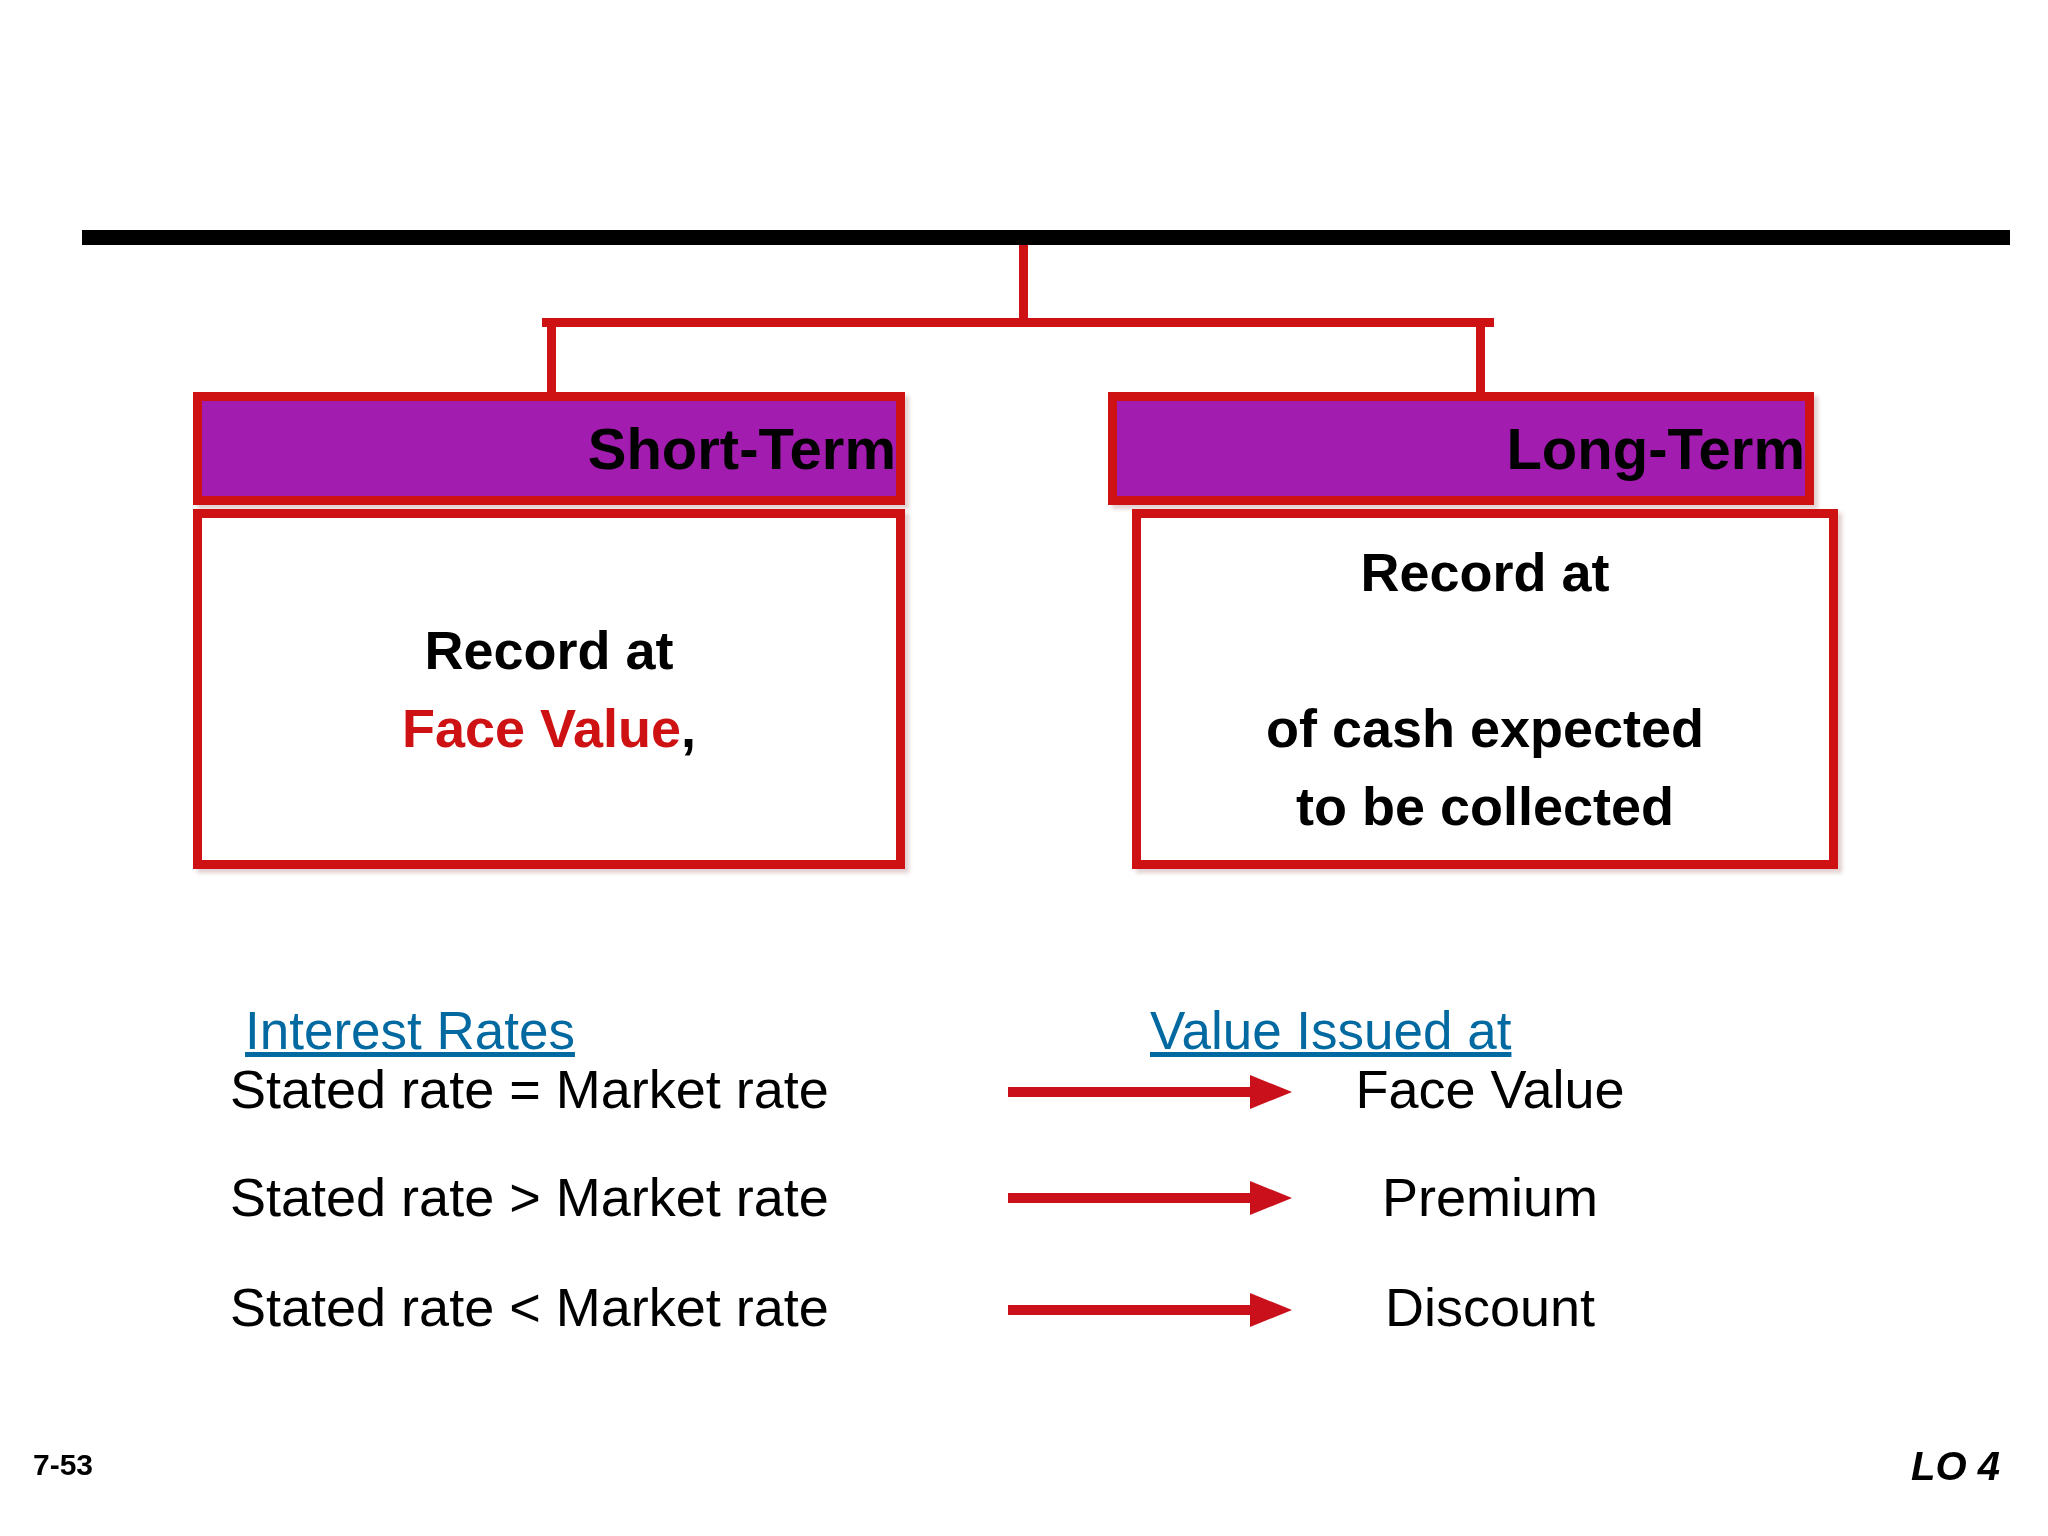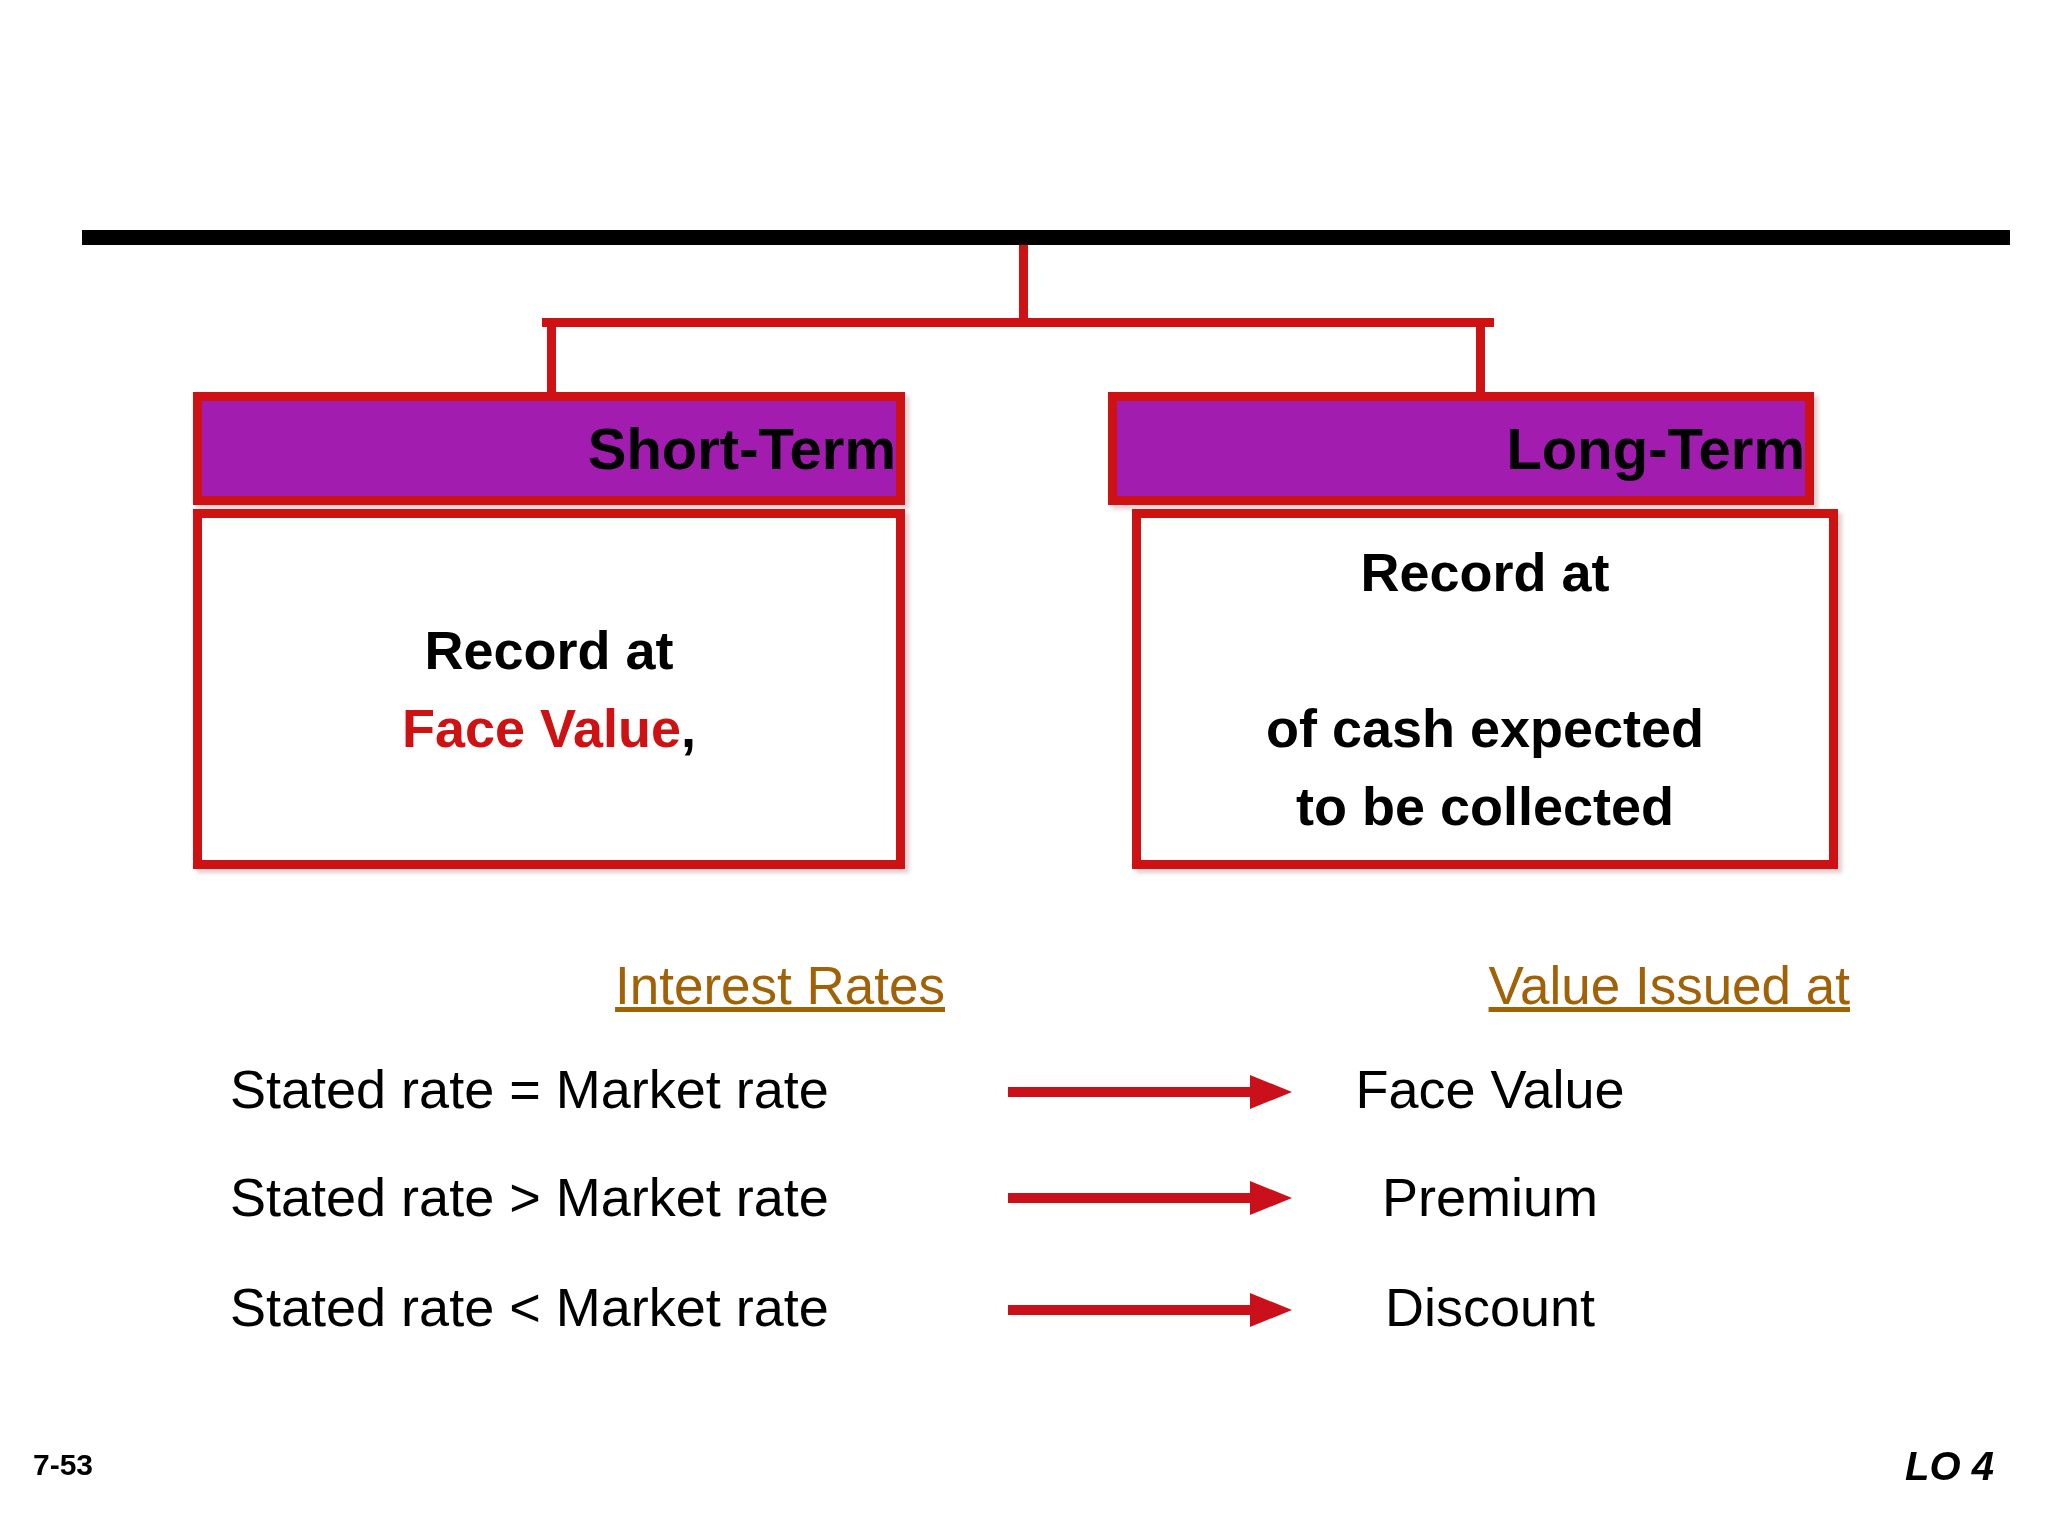--- a/index.html
+++ b/index.html
@@ -56,25 +56,25 @@
     box-shadow: 4px 4px 4px rgba(190,150,150,0.45);
   }
   .hdrL  { left: 193px;  top: 392px; width: 712px; height: 113px; }
   .bodyL { left: 193px;  top: 509px; width: 712px; height: 360px; }
   .hdrR  { left: 1108px; top: 392px; width: 706px; height: 113px; }
   .bodyR { left: 1132px; top: 509px; width: 706px; height: 360px; }
   .red-text { color: #CE1113; }
 
   
   .col-header {
-    top: 955px; width: 700px;
-    text-align: right;
+    top: 1000px; width: 700px;
+    text-align: left;
     font-size: 53px;
     text-decoration: underline;
-    color: #a16207;
+    color: #0369a1;
   }
   .col-header.left  { left: 245px;  }
   .col-header.right { left: 1150px; }
 
   .cond {
     width: 720px; left: 230px;
     font-size: 54px; color: #000000;
   }
   .result {
     width: 700px; left: 1140px;
@@ -100,21 +100,21 @@
     border-top: 17px solid transparent;
     border-bottom: 17px solid transparent;
   }
 
   
   .page-num {
     left: 33px; top: 1448px;
     font-size: 30px; font-weight: bold; color: #000000;
   }
   .lo-tag {
-    right: 54px; top: 1444px;
+    right: 48px; top: 1444px;
     font-size: 40px; font-weight: bold; font-style: italic; color: #000000;
   }
 </style>
 </head>
 <body>
 
 <div class="slide">
 
   <div class="abs title-rule"></div>
 

